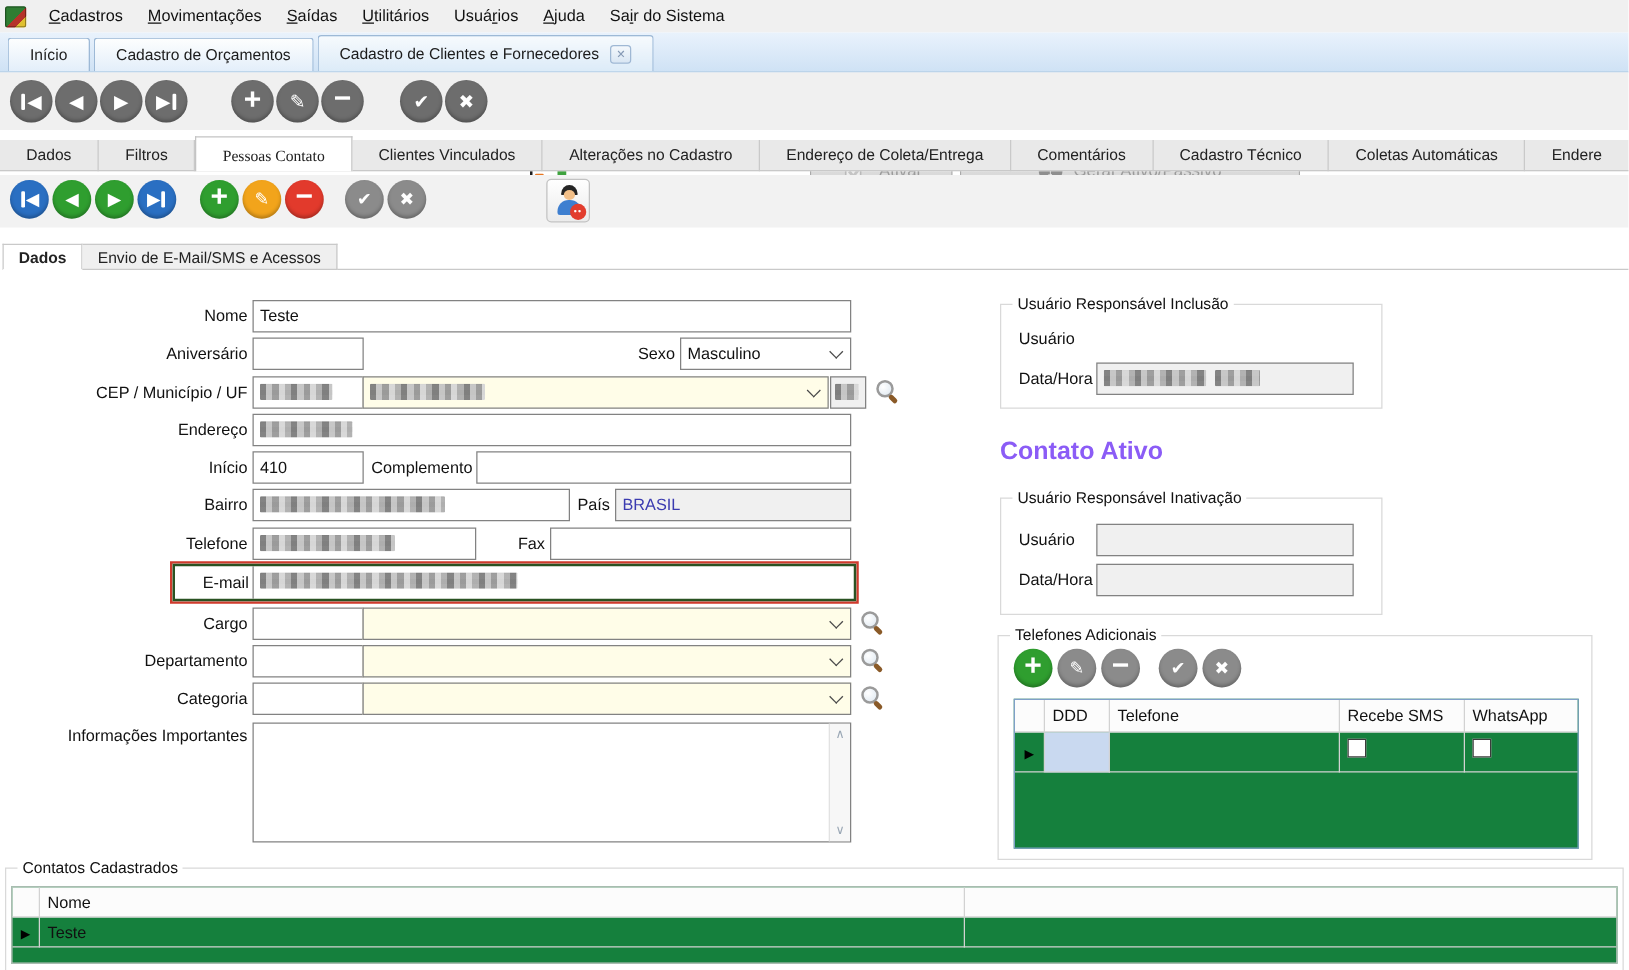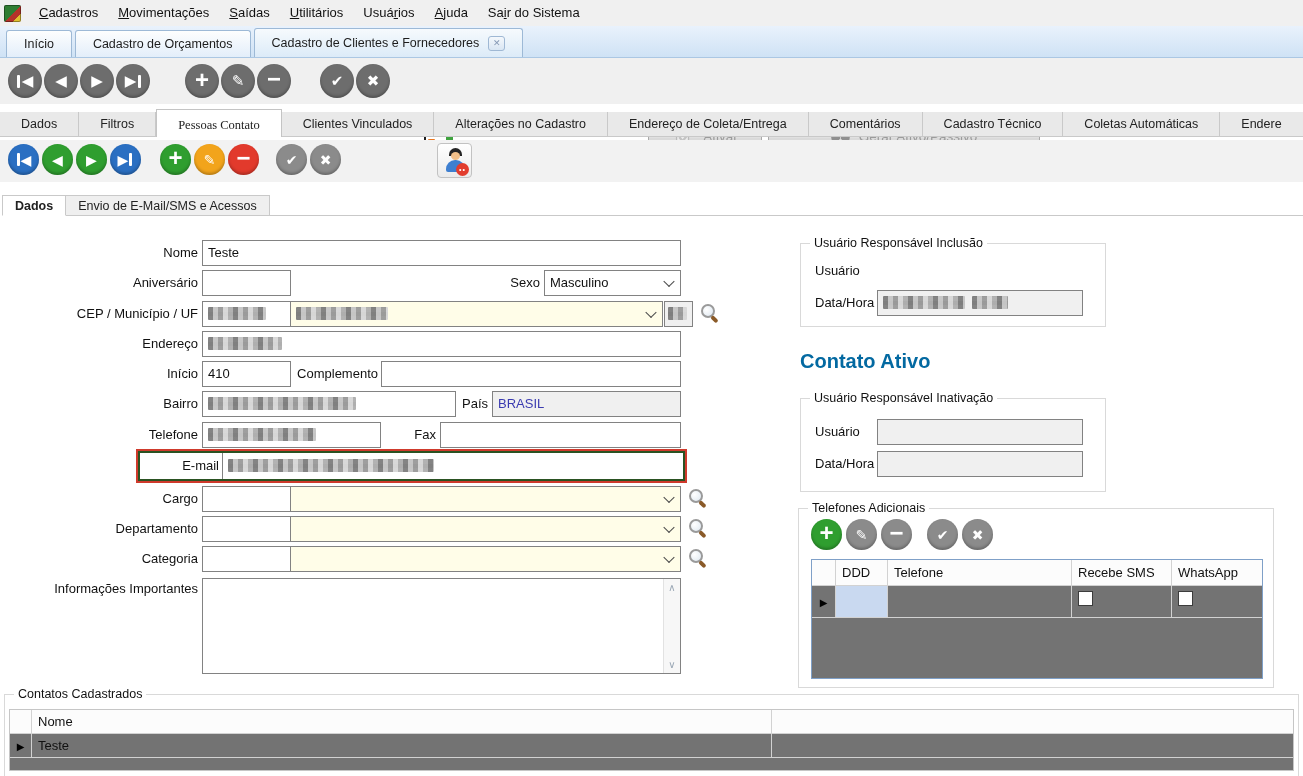--- a/index.html
+++ b/index.html
@@ -91,35 +91,35 @@
                  border:2px solid #9a9a9a; border-radius:50%;
                  background:radial-gradient(circle at 35% 35%, #ffffff, #dde7f0); }
   .mag::after { content:""; position:absolute; left:12px; top:11px; width:8px; height:3.5px;
                 background:#8a5a28; border-radius:2px; transform:rotate(45deg); transform-origin:0 0; }
   .mosaic { display:inline-block; height:13px; vertical-align:middle; margin-top:-2px; border-radius:1px;
     background-image:
       repeating-linear-gradient(90deg, rgba(118,118,118,.9) 0 5px, rgba(196,196,196,.95) 5px 10px,
         rgba(148,148,148,.9) 10px 15px, rgba(214,214,214,.95) 15px 20px, rgba(170,170,170,.9) 20px 25px),
       repeating-linear-gradient(0deg, rgba(255,255,255,.4) 0 4px, rgba(80,80,80,.25) 4px 8px); }
   .email-wrap { position:absolute; left:136px; top:449px; width:551px; height:34px; border:2px solid #cf3a2c; }
-  .email-inner { width:100%; height:100%; border:2px solid #2a5222; background:#fff; display:flex;padding-left:20px; }
+  .email-inner { width:100%; height:100%; border:2px solid #2a5222; background:#fff; display:flex; }
   .email-lbl { width:62px; text-align:right; font-size:13px; line-height:25px; padding-right:3px; }
   .email-field { flex:1; border-left:1px solid #828282; line-height:25px; padding-left:5px; }
   .ta { position:absolute; left:202px; top:578px; width:479px; height:96px; border:1px solid #828282; background:#fff; }
   .ta .sb { position:absolute; right:0; top:0; width:17px; height:100%; background:#f7f7f7; border-left:1px solid #e2e2e2; }
   .sb .up,.sb .dn { position:absolute; left:0; width:100%; text-align:center; color:#9aa7b5; font-size:10px; }
   .sb .up { top:3px; } .sb .dn { bottom:3px; }
 
   
   .grp { position:absolute; border:1px solid #d9d9d9; }
   .grp-title { position:absolute; top:-8px; left:9px; background:#fff; padding:0 4px; font-size:12.5px; color:#111; white-space:nowrap; }
-  .status-txt { position:absolute; left:800px; top:350px; font-size:20px; font-weight:bold; color:#0369a1; }
-
-  
-  .grid { position:absolute; background:#737373; font-size:13px; }
+  .status-txt { position:absolute; left:800px; top:350px; font-size:20px; font-weight:bold; color:#8b5cf6; }
+
+  
+  .grid { position:absolute; background:#15803d; font-size:13px; }
   .grid.blue { border:1px solid #7fa0c8; }
   .grid.gray { border:1px solid #c6c6c6; }
   .gr { display:flex; }
   .gc { border-right:1px solid #d2d2d2; border-bottom:1px solid #d2d2d2; padding:0 6px; overflow:hidden; white-space:nowrap; }
   .gc.hdr { background:#fcfcfc; }
   .gc.sel { padding:0; text-align:center; }
   .marker { font-size:10px; color:#000; }
   .cb { width:15px; height:15px; border:1.5px solid #3c3c3c; background:#fff; display:inline-block; margin-top:5px; }
   .ddd-sel { background:#c9d9f0; }
 </style>

